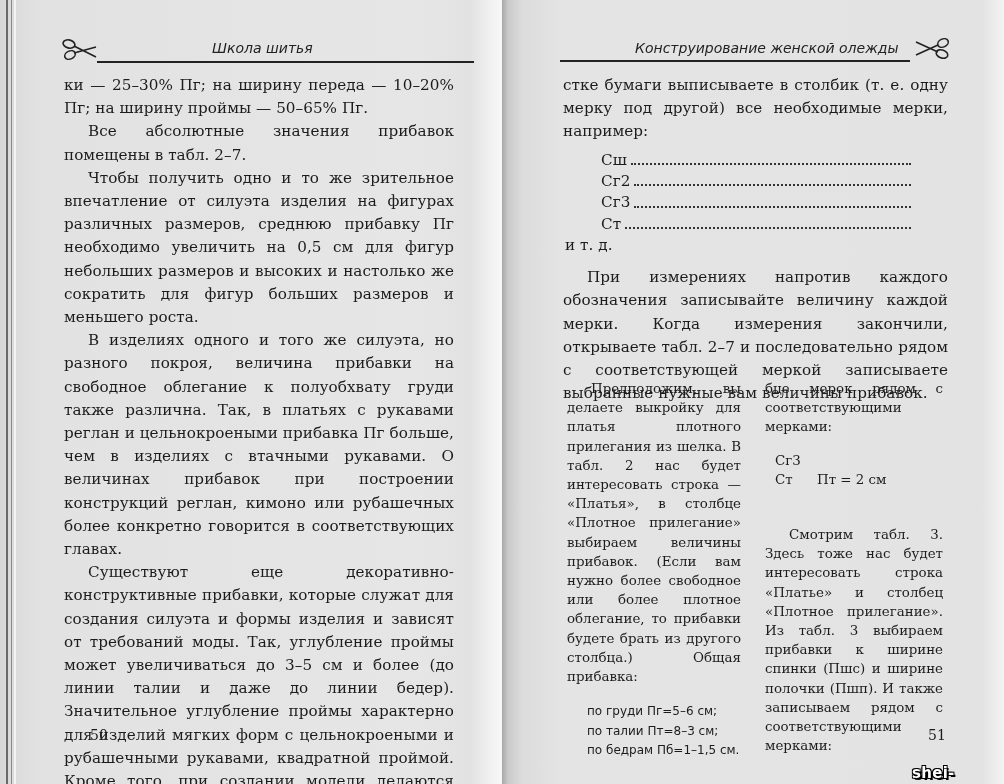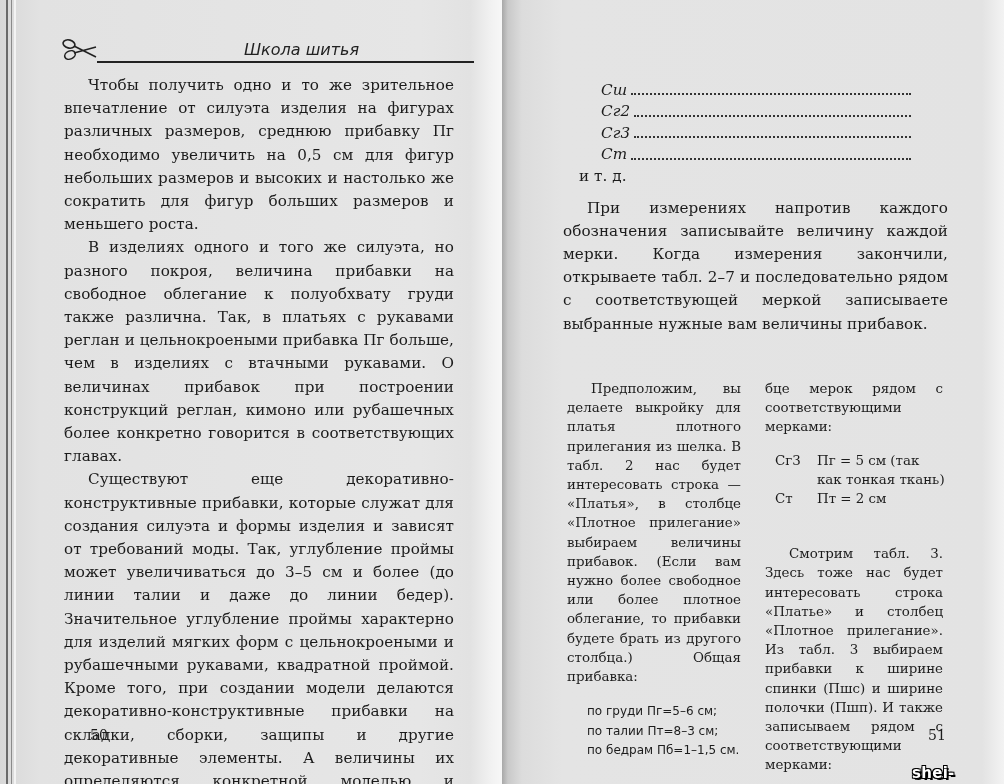--- a/index.html
+++ b/index.html
@@ -15,44 +15,44 @@
   .page-right { left:502px; width:502px; background:linear-gradient(to right,#a8a8a8 0,#c9c9c9 6px,#dcdcdc 20px,#e4e4e4 60px,#e3e3e3 480px,#eeeeee 495px,#f3f3f3 502px); }
   .edge { position:absolute; top:0; bottom:0; width:2px; background:#6a6a6a; }
   .edge.e1 { left:6px; } .edge.e2 { left:11px; background:#8a8a8a; width:1px; }
   .edge.e3 { left:14px; background:#f3f3f3; width:2px; }
 
   .running-head { position:absolute; top:36px; height:30px; }
   .rh-left { left:62px; width:400px; }
   .rh-right { left:560px; width:390px; }
   .rh-title {
     position:absolute; top:4px; font-family:"DejaVu Sans","Liberation Sans",sans-serif;
-    font-style:italic; font-size:16px; color:#222;margin-left:32px;
+    font-style:italic; font-size:14px; color:#222;
   }
   .rh-left .rh-title { left:150px; }
   .rh-right .rh-title { left:75px; }
   .rh-rule { position:absolute; height:2px; background:#222; top:25px; }
   .rh-left .rh-rule { left:35px; right:-12px; }
   .rh-right .rh-rule { left:0; right:40px; top:24px; }
   .scissors { position:absolute; top:2px; width:38px; height:24px; }
   .rh-left .scissors { left:0; }
   .rh-right .scissors { right:0; top:0; }
 
   .text {
     position:absolute; font-size:15.2px; line-height:23.2px;
     text-align:justify; letter-spacing:0.05px;
   }
   .text p { margin:0; }
   .indent { text-indent:24px; }
   .left-text { left:64px; top:74px; width:390px; }
   .right-top { left:563px; top:74px; width:385px; }
   .measure-list { margin:6px 0 0 38px; }
   .measure-row { display:flex; width:310px; height:21.4px; line-height:21.4px; }
-  .measure-row .abbr { white-space:nowrap;font-style:italic; }
+  .measure-row .abbr { white-space:nowrap; }
   .measure-row .dots { flex:1; border-bottom:2px dotted #333; margin:0 0 6px 4px; }
-  .etc { margin-left:16px; line-height:21px; }
+  .etc { margin-left:2px; line-height:21px; }
   .right-top .para2 { margin-top:10px; }
 
   .col { position:absolute; font-size:13.4px; line-height:19.2px; text-align:justify; }
   .col p { margin:4px; }
   .col-a { left:563px; top:375px; width:182px; }
   .col-b { left:761px; top:375px; width:186px; }
   .alist { margin:16px 0 10px 24px; text-align:left; font-family:"DejaVu Sans","Liberation Sans",sans-serif; font-size:12px; line-height:19.5px; }
   .pairs { margin:14px 0 14px 14px; }
   .pair { display:flex; }
   .pair .k { width:42px; flex-shrink:0; }
@@ -84,33 +84,45 @@
       <svg class="scissors" viewBox="0 0 38 24">
         <ellipse cx="7" cy="6" rx="6" ry="4" transform="rotate(15 7 6)" fill="none" stroke="#222" stroke-width="1.6"></ellipse>
         <ellipse cx="8" cy="17" rx="5.5" ry="4" transform="rotate(-25 8 17)" fill="none" stroke="#222" stroke-width="1.6"></ellipse>
         <path d="M12 8 L34 19 M12 15 L34 9" stroke="#222" stroke-width="1.6" fill="none"></path>
       </svg>
       <div class="rh-title">Школа шитья</div>
       <div class="rh-rule"></div>
     </div>
 
     <div class="text left-text">
+      <p>ки — 25–30% Пг; на ширину переда — 10–20% Пг; на ширину проймы — 50–65% Пг.</p>
+      <p class="indent">Все абсолютные значения прибавок помещены в табл. 2–7.</p>
       <p class="indent">Чтобы получить одно и то же зрительное впечатление от силуэта изделия на фигурах различных размеров, среднюю прибавку Пг необходимо увеличить на 0,5 см для фигур небольших размеров и высоких и настолько же сократить для фигур больших размеров и меньшего роста.</p>
       <p class="indent">В изделиях одного и того же силуэта, но разного покроя, величина прибавки на свободное облегание к полуобхвату груди также различна. Так, в платьях с рукавами реглан и цельнокроеными прибавка Пг больше, чем в изделиях с втачными рукавами. О величинах прибавок при построении конструкций реглан, кимоно или рубашечных более конкретно говорится в соответствующих главах.</p>
       <p class="indent">Существуют еще декоративно-конструктивные прибавки, которые служат для создания силуэта и формы изделия и зависят от требований моды. Так, углубление проймы может увеличиваться до 3–5 см и более (до линии талии и даже до линии бедер). Значительное углубление проймы характерно для изделий мягких форм с цельнокроеными и рубашечными рукавами, квадратной проймой. Кроме того, при создании модели делаются декоративно-конструктивные прибавки на складки, сборки, защипы и другие декоративные элементы. А величины их определяются конкретной моделью и направлением моды.</p>
 
     </div>
 
     <div class="page-num pn-left">50</div>
   </div>
 
   <div class="page page-right"></div>
 
+  <div class="running-head rh-right">
+    <div class="rh-title">Конструирование женской олежды</div>
+    <div class="rh-rule"></div>
+    <svg class="scissors" viewBox="0 0 38 24">
+      <ellipse cx="31" cy="7" rx="5.5" ry="4" transform="rotate(-25 31 7)" fill="none" stroke="#222" stroke-width="1.6"></ellipse>
+      <ellipse cx="30" cy="18" rx="6" ry="4" transform="rotate(20 30 18)" fill="none" stroke="#222" stroke-width="1.6"></ellipse>
+      <path d="M26 9 L4 19 M26 16 L4 6" stroke="#222" stroke-width="1.6" fill="none"></path>
+    </svg>
+  </div>
 
   <div class="text right-top">
+    <p>стке бумаги выписываете в столбик (т. е. одну мерку под другой) все необходимые мерки, например:</p>
     <div class="measure-list">
       <div class="measure-row">
           <span class="abbr">Сш</span>
           <span class="dots"></span>
         </div>
       <div class="measure-row">
           <span class="abbr">Сг2</span>
           <span class="dots"></span>
         </div>
       <div class="measure-row">
@@ -134,21 +146,20 @@
       <div>по бедрам Пб=1–1,5 см.</div>
     </div>
 
   </div>
 
   <div class="col col-b">
     <p>бце мерок рядом с соответствующими мерками:</p>
     <div class="pairs">
       <div class="pair">
           <span class="k">Сг3</span>
-          <span class="v">Пг = 5 см (так как тонкая ткань)</span>
         </div>
       <div class="pair">
           <span class="k">Ст</span>
           <span class="v">Пт = 2 см</span>
         </div>
     </div>
     <div class="gap"></div>
     <p class="indent">Смотрим табл. 3. Здесь тоже нас будет интересовать строка «Платье» и столбец «Плотное прилегание». Из табл. 3 выбираем прибавки к ширине спинки (Пшс) и ширине полочки (Пшп). И также записываем рядом с соответствующими мерками:</p>
 
   </div>

